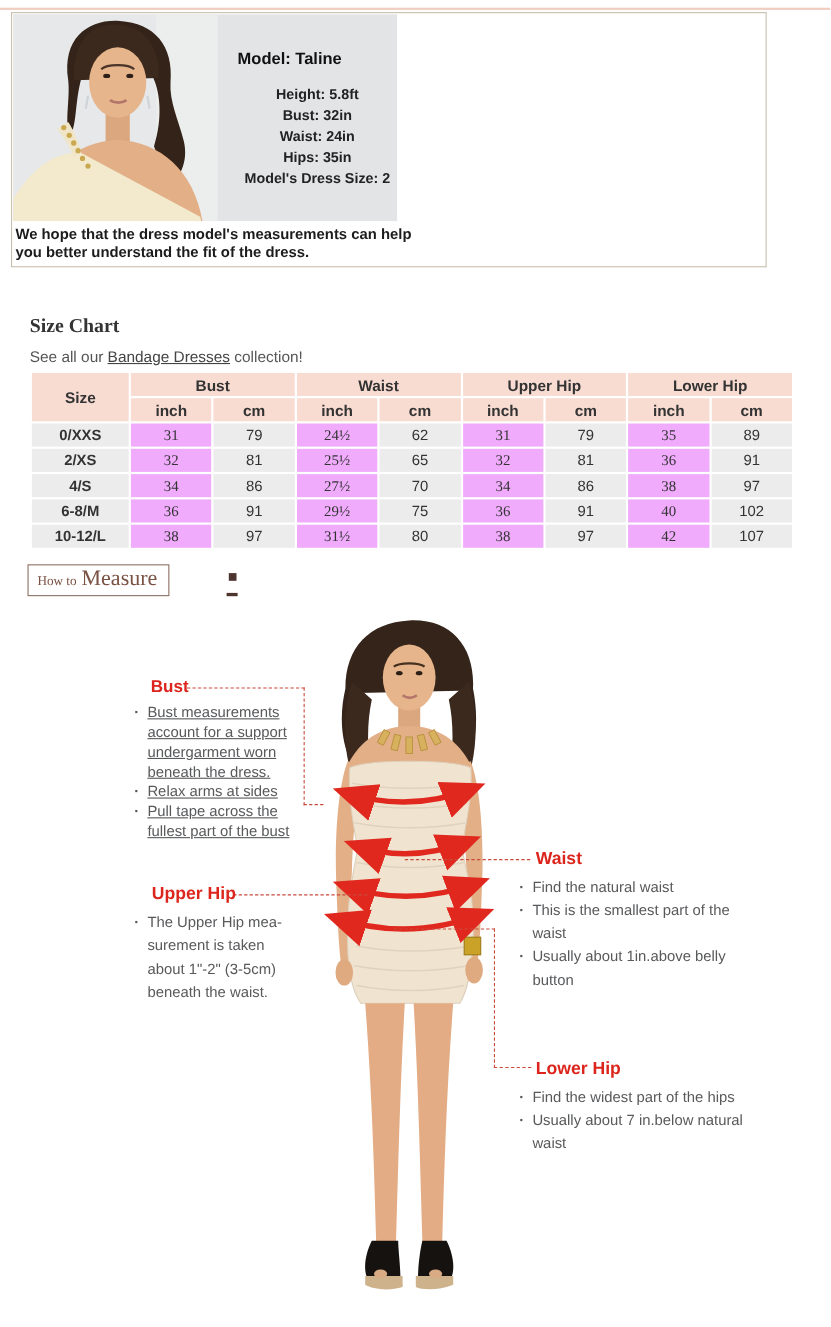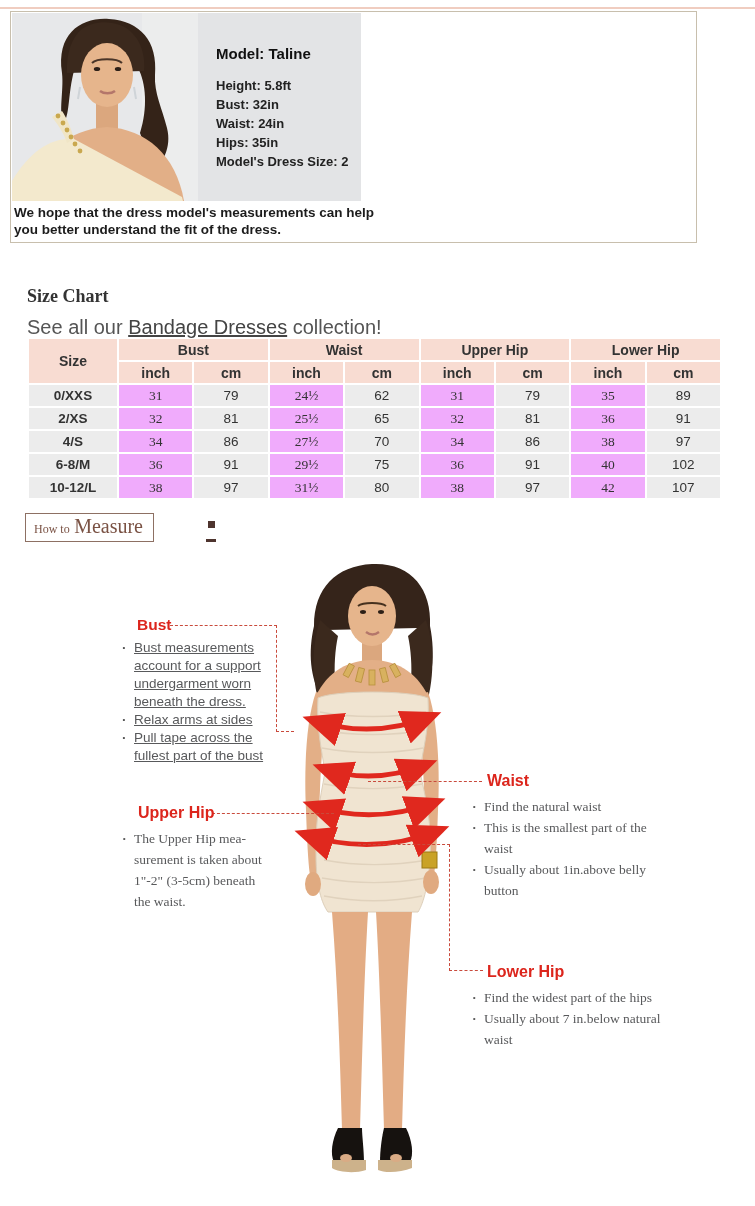--- a/index.html
+++ b/index.html
@@ -8,28 +8,28 @@
 
   .top-rule { position:absolute; left:0; top:7px; width:755px; height:2px; background:#f0cdc0; }
 
   
   .model-box { position:absolute; left:10px; top:11px; width:687px; height:232px;
                border:1px solid #c8bfad; background:#fff; }
   .model-photo { position:absolute; left:1px; top:1px; width:186px; height:188px; background:#e7e8ea; }
   .model-panel { position:absolute; left:187px; top:1px; width:163px; height:188px;
                  background:#e3e4e6; padding:32px 0 0 18px; }
   .model-title { font-size:15px; font-weight:bold; color:#111; margin-bottom:14px; }
-  .model-stat { font-size:13px; font-weight:bold; color:#222; line-height:19px; }
+  .model-stat { font-size:13px; font-weight:bold; color:#222; line-height:19px;text-align:center; }
   .model-caption { position:absolute; left:3px; top:192px; width:375px;
                    font-size:13.5px; font-weight:bold; color:#1c1c1c; line-height:17px; }
 
   
   .sc-heading { position:absolute; left:27px; top:286px; font-family:"Liberation Serif", serif;
                 font-size:18px; font-weight:bold; color:#333; }
-  .sc-link-line { position:absolute; left:27px; top:316px; font-size:20px; color:#555; }
+  .sc-link-line { position:absolute; left:27px; top:316px; font-size:14px; color:#555; }
   .sc-link-line a { color:#444; text-decoration:underline; cursor:pointer; }
 
   table.size-table { position:absolute; left:27px; top:337px; width:695px;
                      border-collapse:separate; border-spacing:2px; table-layout:fixed; }
   .size-table th, .size-table td { height:21px; text-align:center; vertical-align:middle;
                      font-size:13.5px; color:#333; padding:0; }
   .size-table th { background:#f8dcd2; font-weight:bold; font-size:14px; }
   .size-table col.c-size { width:88px; }
   .size-table td.cell-size { background:#ececec; font-weight:bold; }
   .size-table td.cell-inch { background:#f0abfc;font-family:Liberation Serif, serif; }
@@ -44,21 +44,21 @@
   .htm-dash { position:absolute; left:206px; top:539px; width:10px; height:3px; background:#4e342e; }
 
   
   .fig { position:absolute; left:280px; top:560px; width:185px; height:646px; }
 
   .ann-title { position:absolute; font-size:15.5px; font-weight:bold; color:#dc251c; }
   .ann-list { position:absolute; list-style:none; color:#58595b; font-size:13.5px; }
   .ann-list li { position:relative; padding-left:12px; }
   .ann-list li::before { content:"·"; position:absolute; left:0; top:0; font-weight:bold; color:#555; }
   .lh18 li { line-height:18px;text-decoration:underline; }
-  .lh21 li { line-height:21px;font-family:Liberation Serif, serif; }
+  .lh21 li { line-height:21px; }
 
   .dash-h { position:absolute; border-top:1px dashed #c94a3c; height:0; }
   .dash-v { position:absolute; border-left:1px dashed #c94a3c; width:0; }
 </style>
 </head>
 <body>
 
 <div class="page">
 
   <div class="top-rule"></div>

